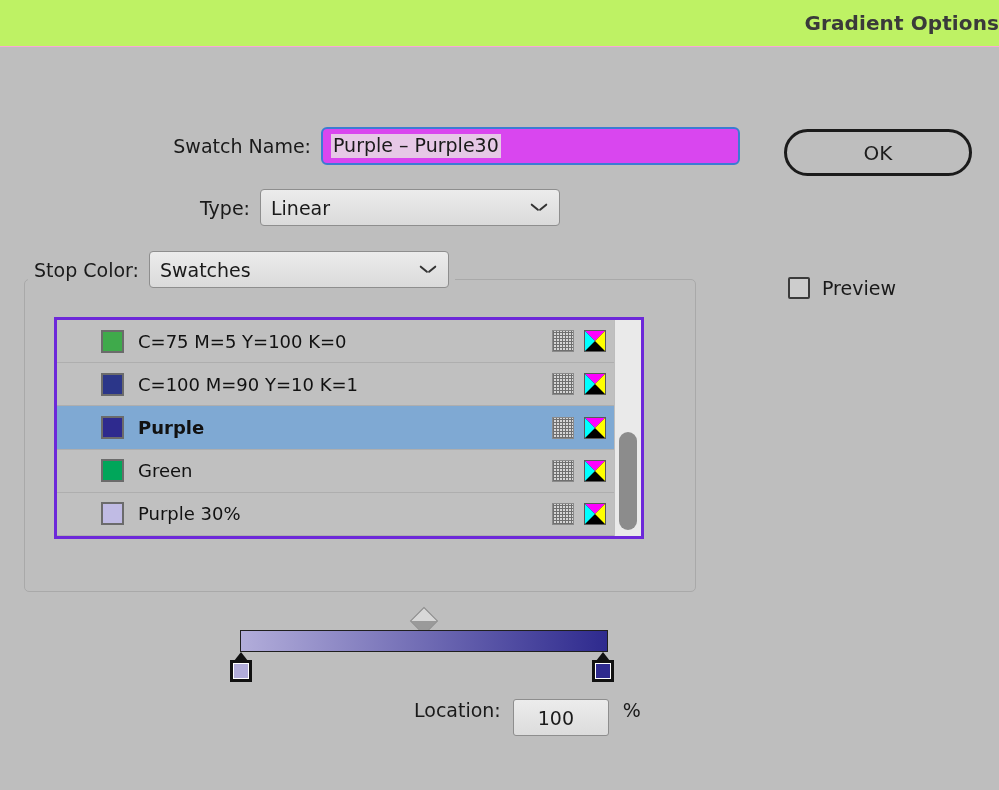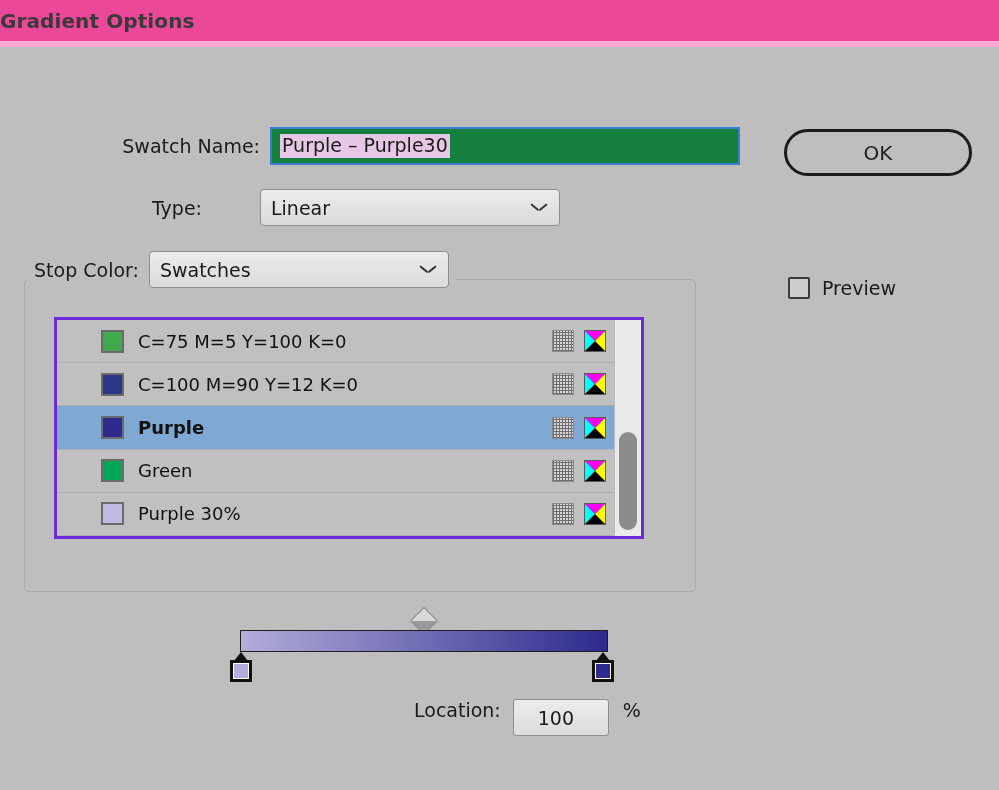--- a/index.html
+++ b/index.html
@@ -11,25 +11,25 @@
     height: 790px;
     background: #ffffff;
     font-family: "DejaVu Sans", "Liberation Sans", sans-serif;
     overflow: hidden;
     -webkit-font-smoothing: antialiased;
   }
 
   
   #titlebar {
     height: 47px;
-    background: #ec4899;
-    border-bottom: 6px solid #f9a8d4;
-    display: flex;
-    align-items: center;
-    justify-content: flex-start;
+    background: #bef264;
+    border-bottom: 1px solid #f9a8d4;
+    display: flex;
+    align-items: center;
+    justify-content: flex-end;
     box-sizing: border-box;
   }
   #dialog-title {
     font-size: 20px;
     font-weight: bold;
     color: #3a3a3a;
     letter-spacing: 0.1px;
   }
 
   
@@ -50,26 +50,26 @@
   #swatch-name-row {
     position: absolute;
     left: 0; top: 80px;
     width: 740px;
     display: flex;
     align-items: center;
     justify-content: flex-end;
   }
   #swatch-name-label { margin-right: 10px; }
   #swatch-name-field {
-    width: 470px;
+    width: 419px;
     height: 38px;
     box-sizing: border-box;
-    background: #15803d;
+    background: #d946ef;
     border: 2px solid #3b7cd3;
-    border-radius: 0;
+    border-radius: 6px;
     display: flex;
     align-items: center;
     padding-left: 8px;
   }
   #swatch-name-value {
     font-size: 19px;
     color: #1a1a1a;
     background: #e6c8e6;
     padding: 2px 2px 3px 2px;
     line-height: 1.05;
@@ -112,21 +112,21 @@
     position: absolute;
     top: 0;
     width: 10px;
     height: 2px;
     background: #333;
     border-radius: 1px;
   }
   .chev::before { left: 0; transform: rotate(40deg); transform-origin: left center; }
   .chev::after  { right: 0; transform: rotate(-40deg); transform-origin: right center; }
 
-  #type-select { width: 300px; margin-left: 48px; }
+  #type-select { width: 300px; }
 
   
   #stop-group {
     position: absolute;
     left: 24px; top: 232px;
     width: 672px;
     height: 313px;
     box-sizing: border-box;
     border: 1px solid #a9a9a9;
     border-radius: 5px;
@@ -411,21 +411,21 @@
           <div class="tint-icon"></div>
           <div class="cmyk-icon">
             <i class="cmyk-top"></i>
             <i class="cmyk-bottom"></i>
             <i class="cmyk-left"></i>
             <i class="cmyk-right"></i>
           </div>
         </div>
         <div class="swatch-row">
           <div class="swatch-chip" style="background: rgb(43, 54, 137);"></div>
-          <div class="swatch-label">C=100 M=90 Y=12 K=0</div>
+          <div class="swatch-label">C=100 M=90 Y=10 K=1</div>
           <div class="tint-icon"></div>
           <div class="cmyk-icon">
             <i class="cmyk-top"></i>
             <i class="cmyk-bottom"></i>
             <i class="cmyk-left"></i>
             <i class="cmyk-right"></i>
           </div>
         </div>
         <div class="swatch-row selected">
           <div class="swatch-chip" style="background: rgb(46, 42, 142);"></div>

